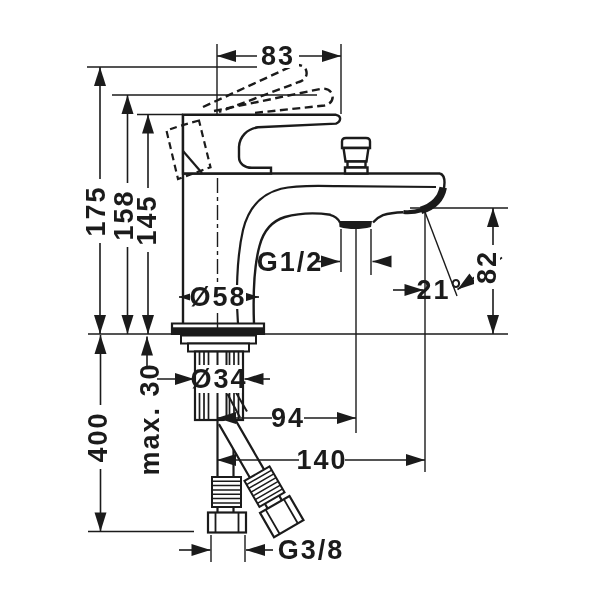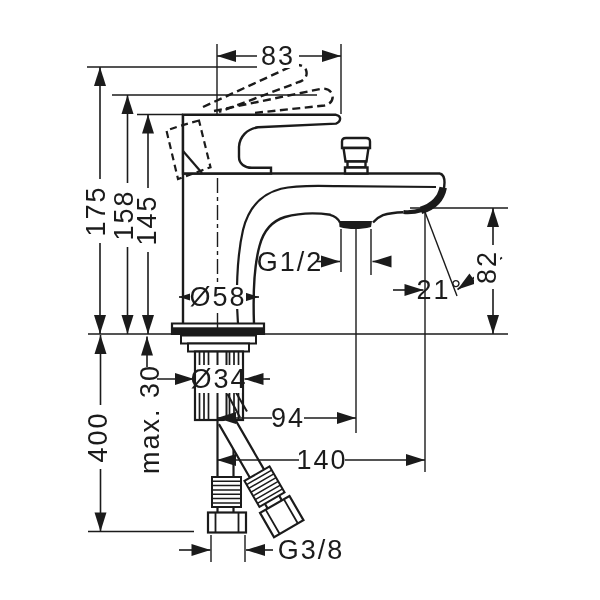--- a/index.html
+++ b/index.html
@@ -1,18 +1,19 @@
 <!DOCTYPE html>
 <html><head>
 <meta charset="utf-8">
 <style>
   html,body{margin:0;padding:0;background:#ffffff;}
   .canvas{
     width:572px;height:600px;position:relative;background:#737373;
     font-family:"Liberation Sans", sans-serif;
+    font-weight:bold;
   }
   svg{display:block;}
   svg text{
     font-family:"Liberation Sans", sans-serif;
     font-size:27px;
     letter-spacing:2px;
     fill:#1b1b1b;
   }
   .outline{stroke:#1b1b1b;fill:none;}
   .fillw{fill:#ffffff;}

